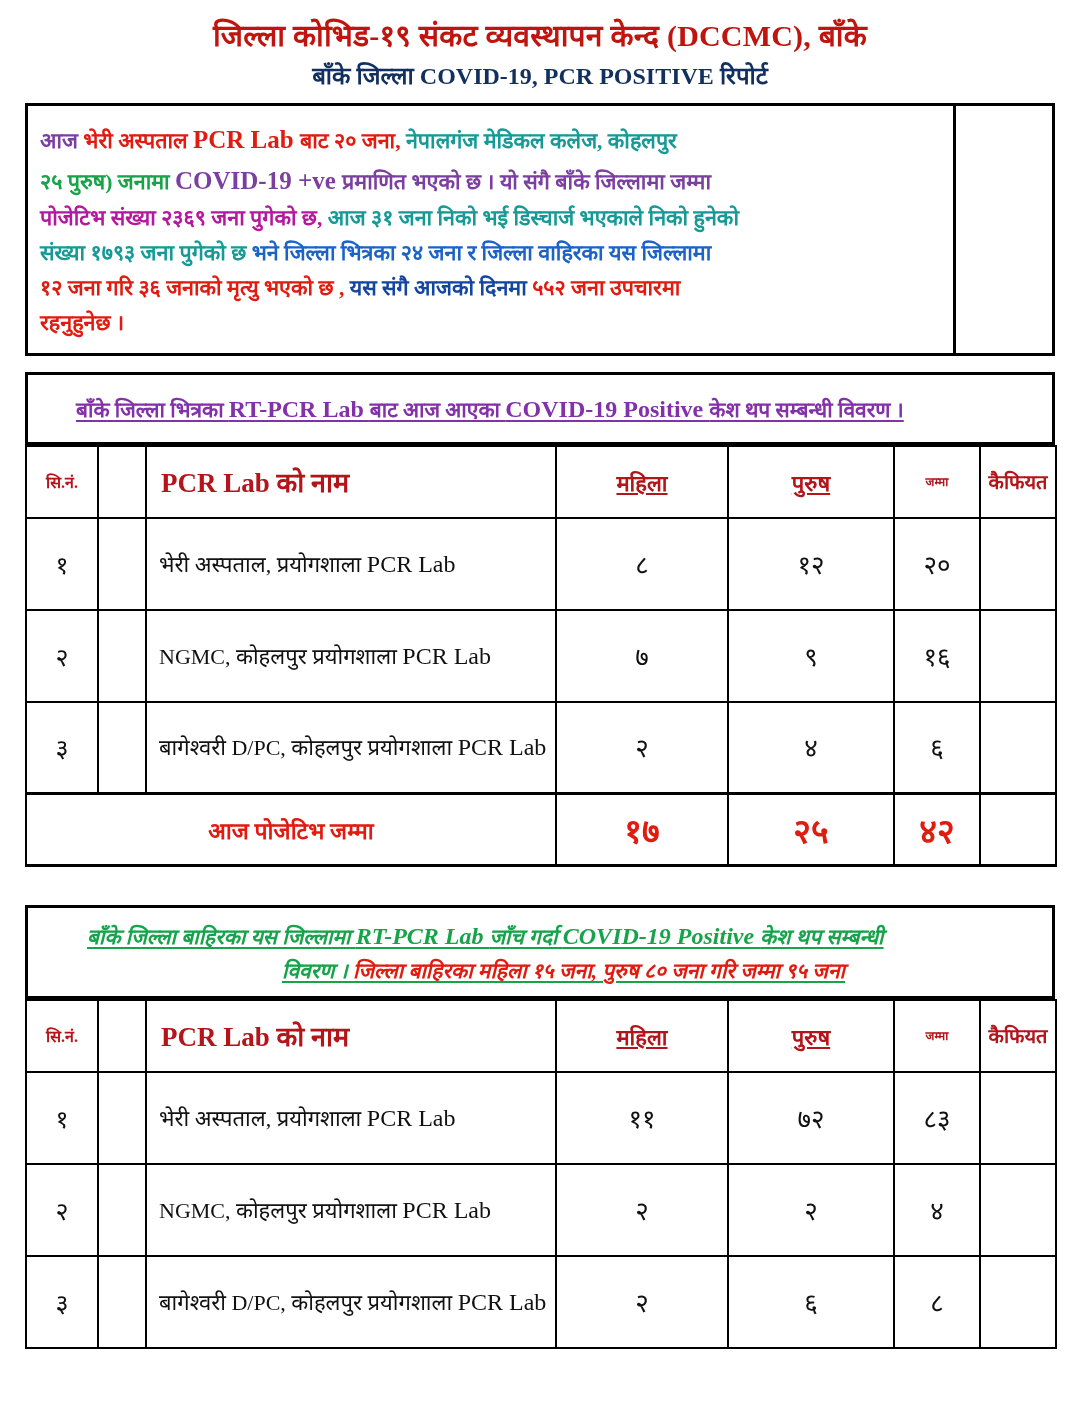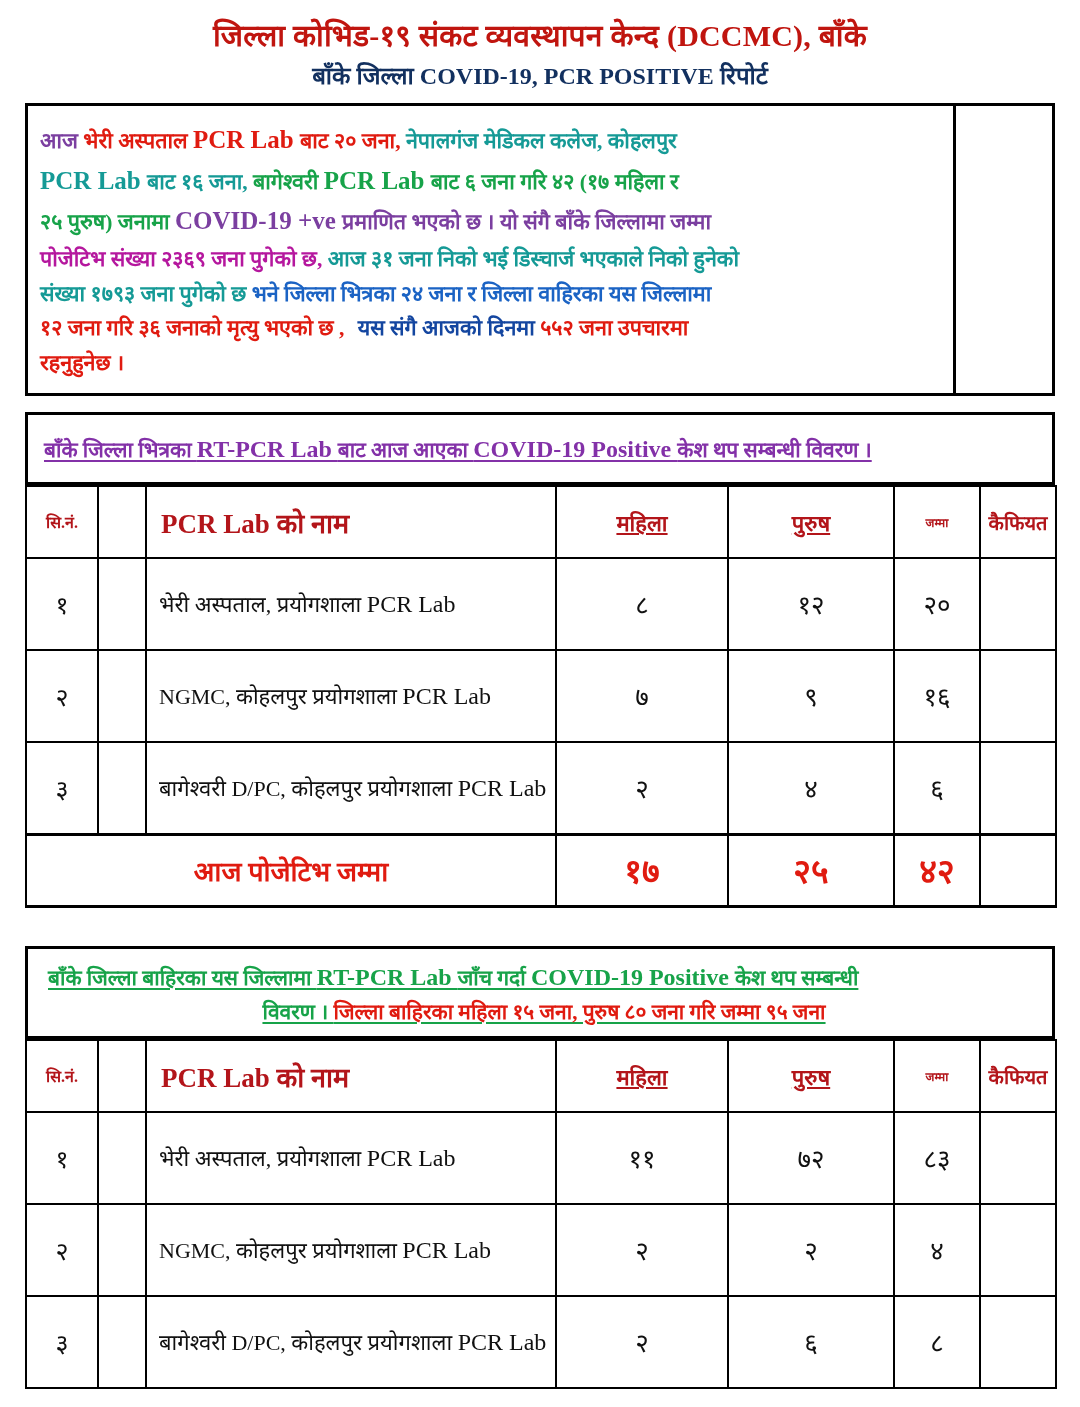--- a/index.html
+++ b/index.html
@@ -71,43 +71,45 @@
     font-weight: bold;
     line-height: 1.62;
     white-space: nowrap;
   }
   .seg { }
   .c-purple  { color: #7b3fa0; }
   .c-red     { color: #e01b10; text-align: right; }
   .c-teal    { color: #159a96; }
   .c-green   { color: #17a349; }
   .c-blue    { color: #1b63c4; }
-  .c-dblue   { color: #1446a0; margin-left: 8px; }
+  .c-dblue   { color: #1446a0; }
   .c-magenta { color: #b5179e; }
   .big-en {
     font-size: 25px;
     font-weight: bold;
   }
 
   
   .section-bar {
     margin: 16px 25px 0 25px;
     border: 3px solid #000;
     box-sizing: border-box;
     padding: 16px 12px 14px 16px;
   }
   .section-bar.tight {
-    padding: 10px 12px 8px 20px;
+    padding: 10px 12px 8px 27px;
+    font-style: italic;
   }
   .section-head-text {
     font-size: 21px;
     font-weight: bold;
     line-height: 1.55;
     text-decoration: underline;
     text-underline-offset: 3px;
+    margin-left: 32px;
   }
   .sec-purple { color: #8331a8; }
   .sec-green  { color: #17a349; }
   .sec-red    { color: #e01b10; }
   .head-en {
     font-size: 24px;
   }
 
   
   table.data {
@@ -175,21 +177,21 @@
 
   tr.total-row td {
     border-top: 3px solid #000;
     border-bottom: 3px solid #000;
   }
   .td-total-label {
     text-align: center;
     vertical-align: middle;
     color: #e01b10;
     font-weight: bold;
-    font-size: 27px;
+    font-size: 23px;
     height: 72px;
   }
   .td-total-num {
     text-align: center;
     vertical-align: middle;
     color: #e01b10;
     font-weight: bold;
     font-size: 34px;
   }
   .spacer-22 { height: 22px; }
@@ -206,23 +208,20 @@
     </div>
   </div>
 
   <div class="narrative-wrap">
     <div class="narrative-cell">
 
       <div class="narrative-line">
         <span class="seg c-purple">आज </span><span class="seg c-red">भेरी अस्पताल </span><span class="seg c-red big-en">PCR Lab </span><span class="seg c-red">बाट २० जना, </span><span class="seg c-teal">नेपालगंज मेडिकल कलेज, कोहलपुर</span>
       </div>
 
-      <div class="narrative-line">
-        <span class="seg c-teal big-en">PCR Lab </span><span class="seg c-teal">बाट १६ जना, </span><span class="seg c-green">बागेश्वरी </span><span class="seg c-green big-en">PCR Lab </span><span class="seg c-green">बाट ६ जना गरि ४२ (१७ महिला  र</span>
-      </div>
 
       <div class="narrative-line">
         <span class="seg c-green">२५ पुरुष) जनामा </span><span class="seg c-purple big-en">COVID-19 +ve </span><span class="seg c-purple"> प्रमाणित भएको छ । यो संगै बाँके जिल्लामा जम्मा</span>
       </div>
 
       <div class="narrative-line">
         <span class="seg c-magenta">पोजेटिभ संख्या २३६९ जना पुगेको छ, </span><span class="seg c-teal">आज ३१ जना निको भई डिस्चार्ज भएकाले निको हुनेको</span>
       </div>
 
       <div class="narrative-line">

